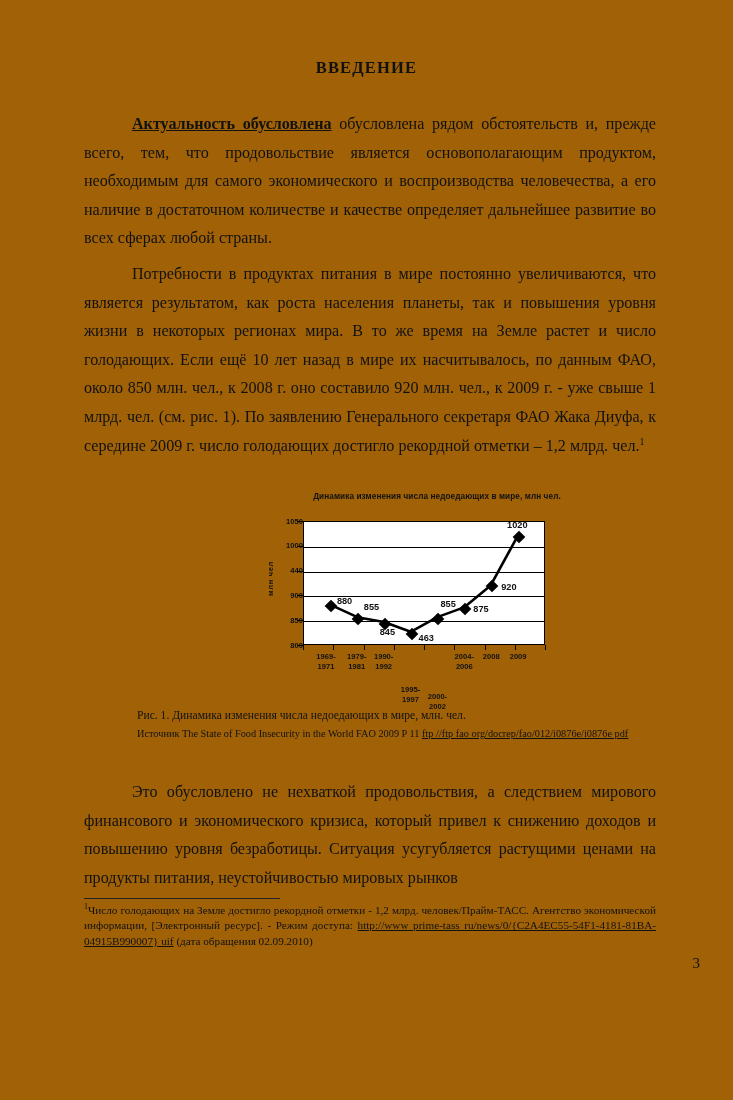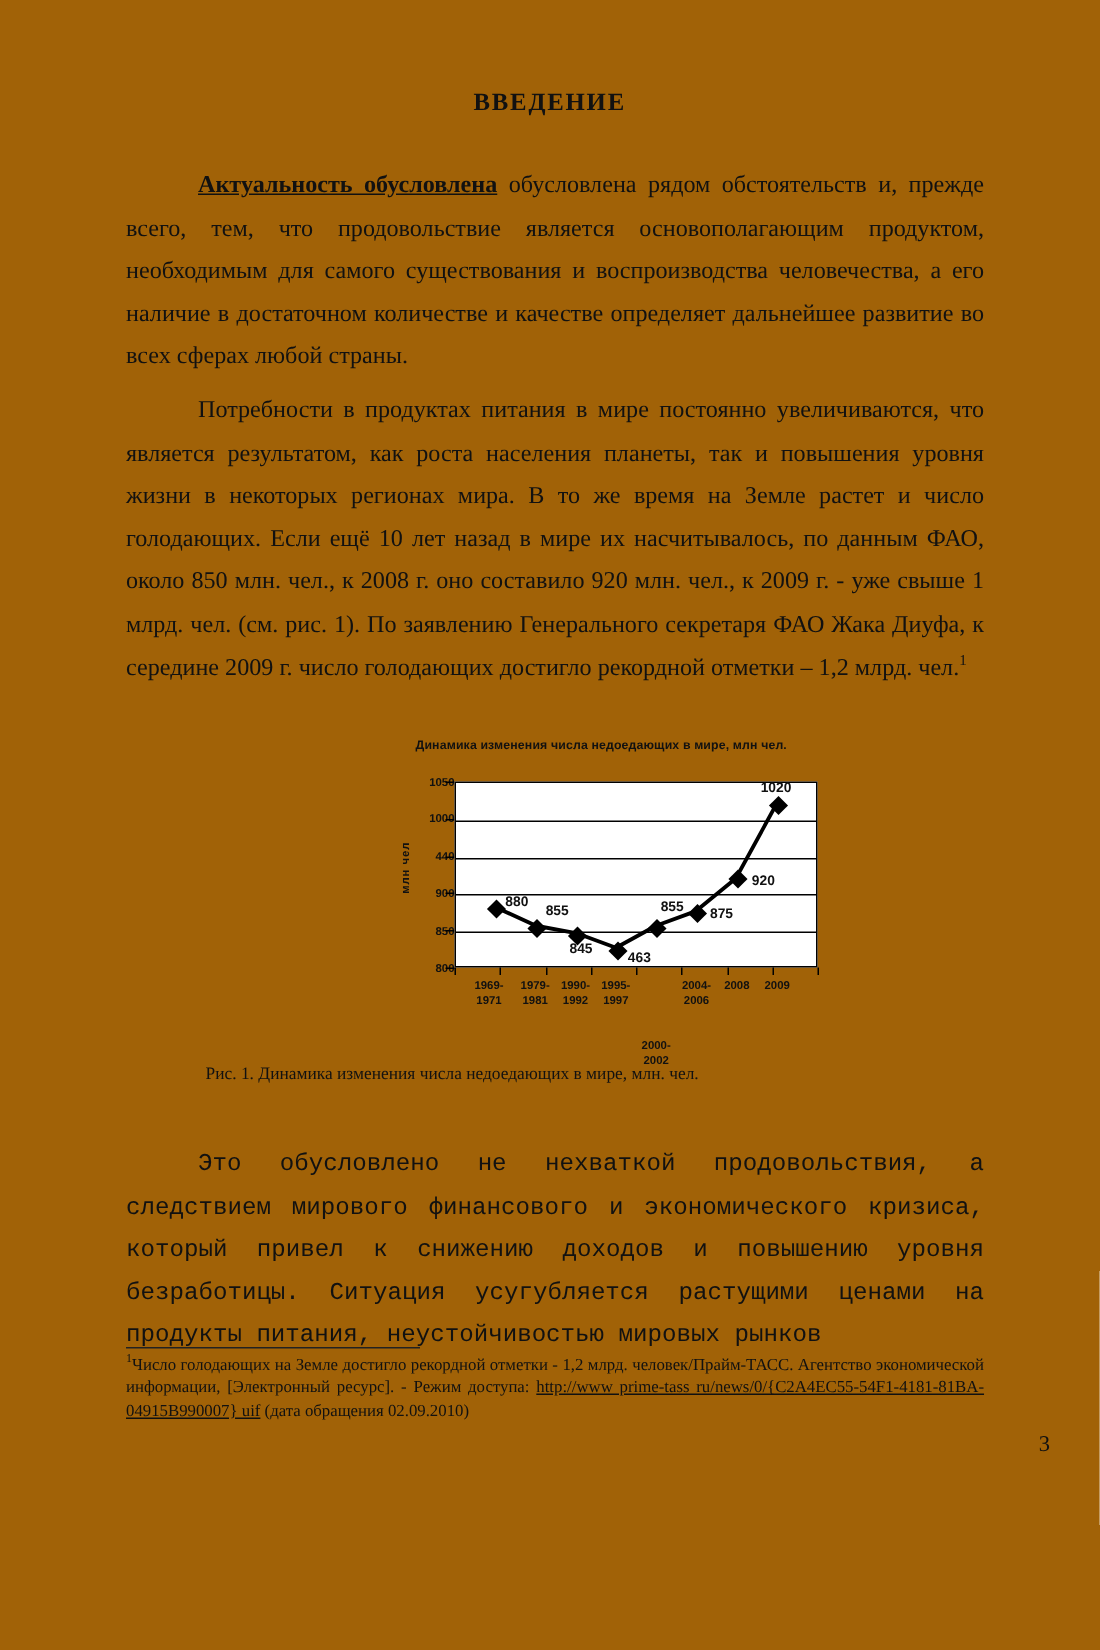--- a/index.html
+++ b/index.html
@@ -54,36 +54,36 @@
     text-decoration: underline;
   }
   .sup {
     font-size: 10px;
     vertical-align: super;
     line-height: 0;
   }
 
   #para-1 { top: 110px; }
   #para-2 { top: 260px; }
-  #para-4 { top: 762px; font-family: Liberation Mono, monospace; }
+  #para-4 { top: 778px; }
 
   
   .figure-wrap {
     position: absolute;
     left: 255px;
     top: 492px;
     width: 345px;
     height: 205px;
   }
   .chart-title {
     position: absolute;
     left: 22px;
     top: 0px;
     width: 320px;
-    text-align: left;
+    text-align: center;
     font-family: "Liberation Sans", sans-serif;
     font-weight: bold;
     font-size: 8.2px;
     color: #111;
     letter-spacing: 0.1px;
   }
   .chart-area {
     position: absolute;
     left: 0px;
     top: 20px;
@@ -243,21 +243,21 @@
   }
 </style>
 </head>
 <body>
 
 <div class="page">
 
   <div class="doc-title">ВВЕДЕНИЕ</div>
 
   <div class="body-block" id="para-1">
-    <p><span class="lead">Актуальность обусловлена</span><span> обусловлена рядом обстоятельств и, прежде всего, тем, что продовольствие является основополагающим продуктом, необходимым для самого существования и воспроизводства человечества, а его наличие в достаточном количестве и качестве определяет дальнейшее развитие во всех сферах любой страны.</span></p>
+    <p><span class="lead">Актуальность обусловлена</span><span> обусловлена рядом обстоятельств и, прежде всего, тем, что продовольствие является основополагающим продуктом, необходимым для самого экономического и воспроизводства человечества, а его наличие в достаточном количестве и качестве определяет дальнейшее развитие во всех сферах любой страны.</span></p>
   </div>
 
   <div class="body-block" id="para-2">
     <p><span>Потребности в продуктах питания в мире постоянно увеличиваются, что является результатом,  как роста населения планеты, так и повышения уровня жизни в некоторых регионах мира. В то же время на Земле растет и число голодающих. Если ещё 10 лет назад в мире их насчитывалось, по данным ФАО, около 850 млн. чел., к 2008 г. оно составило 920 млн. чел., к 2009 г. - уже свыше 1 млрд. чел. (см. рис. 1). По заявлению Генерального секретаря ФАО Жака Диуфа, к середине 2009 г. число голодающих достигло рекордной отметки – 1,2 млрд. чел.</span><span class="sup">1</span></p>
   </div>
 
   <div class="figure-wrap">
 
     <div class="chart-title">Динамика изменения числа недоедающих в мире, млн чел.</div>
 
@@ -317,21 +317,21 @@
             <div>1971</div>
           </div>
           <div class="xlabel" style="left: 72.7778px;">
             <div>1979-</div>
             <div>1981</div>
           </div>
           <div class="xlabel" style="left: 99.6667px;">
             <div>1990-</div>
             <div>1992</div>
           </div>
-          <div class="xlabel" style="left: 126.556px;">
+          <div class="xlabel" style="left: 126.556px; margin-top: 33px;">
             <div>1995-</div>
             <div>1997</div>
           </div>
           <div class="xlabel" style="left: 153.444px; margin-top: 40px;">
             <div>2000-</div>
             <div>2002</div>
           </div>
           <div class="xlabel" style="left: 180.333px;">
             <div>2004-</div>
             <div>2006</div>
@@ -353,20 +353,21 @@
           <div class="dlabel" style="left: 218.333px; top: 91.8px;">875</div>
           <div class="dlabel" style="left: 246.222px; top: 70.48px;">920</div>
           <div class="dlabel" style="left: 225.111px; top: 7.88px; margin-left: 27px;">1020</div>
         </div>
 
     </div>
   </div>
 
   <div class="caption-block">
     <div class="caption-main">Рис. 1. Динамика изменения числа недоедающих в мире, млн. чел.</div>
+    <div class="caption-source"><span>Источник  The State of Food Insecurity in the World  FAO  2009  P  11</span> <span class="url">ftp //ftp fao org/docrep/fao/012/i0876e/i0876e pdf</span></div>
   </div>
 
   <div class="body-block" id="para-4">
     <p><span>Это обусловлено не нехваткой продовольствия, а следствием мирового финансового и экономического кризиса, который привел к снижению доходов и повышению уровня безработицы. Ситуация усугубляется растущими ценами на продукты питания, неустойчивостью мировых рынков</span></p>
   </div>
 
   <div class="footnote-rule"></div>
   <div class="footnote"><span class="fn-sup">1</span><span>Число голодающих на Земле достигло рекордной отметки - 1,2 млрд. человек/Прайм-ТАСС. Агентство экономической информации, [Электронный ресурс]. -  Режим  доступа:  </span><span class="url">http://www prime-tass ru/news/0/{C2A4EC55-54F1-4181-81BA-04915B990007} uif</span><span> (дата обращения 02.09.2010)</span></div>
 
   <div class="page-number">3</div>

